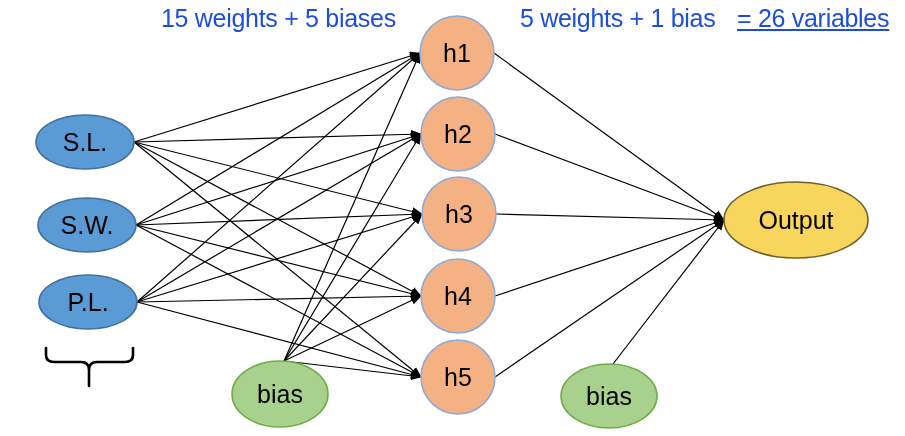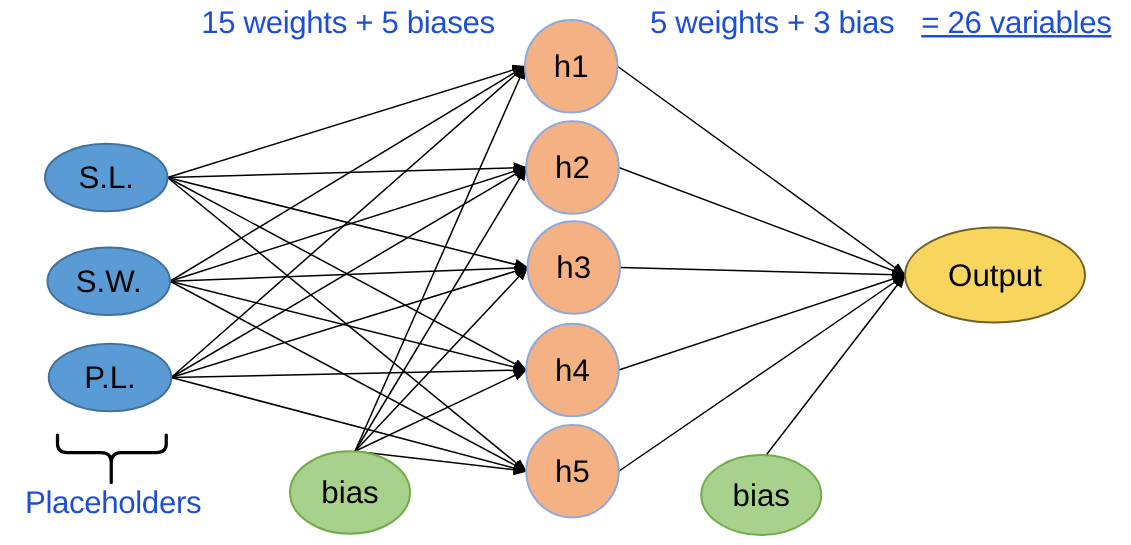--- a/index.html
+++ b/index.html
@@ -114,19 +114,18 @@
         <g>
           <ellipse cx="796" cy="220" rx="72" ry="38" fill="#F8D65E" stroke="#6E6228" stroke-width="1.6"></ellipse>
           <text x="796" y="220" dy="0.35em" class="node-label">Output</text>
         </g>
       </g>
     <path id="underbrace" d="M46,348 V355 Q46,362 54,362 H81 Q89,362 89,370 V386 M133,348 V355 Q133,362 125,362 H97 Q89,362 89,370" fill="none" stroke="#000000" stroke-width="2.6" stroke-linecap="round"></path>
   </svg>
 
   <div class="caption" id="cap-hidden">15 weights + 5 biases</div>
 
-  <div class="caption" id="cap-output">5 weights + 3 bias</div>
+  <div class="caption" id="cap-output">5 weights + 1 bias</div>
 
   <div class="caption" id="cap-total">= 26 variables</div>
 
-  <div class="caption" id="placeholders-label">Placeholders</div>
 
 </div>
 
 </body></html>

